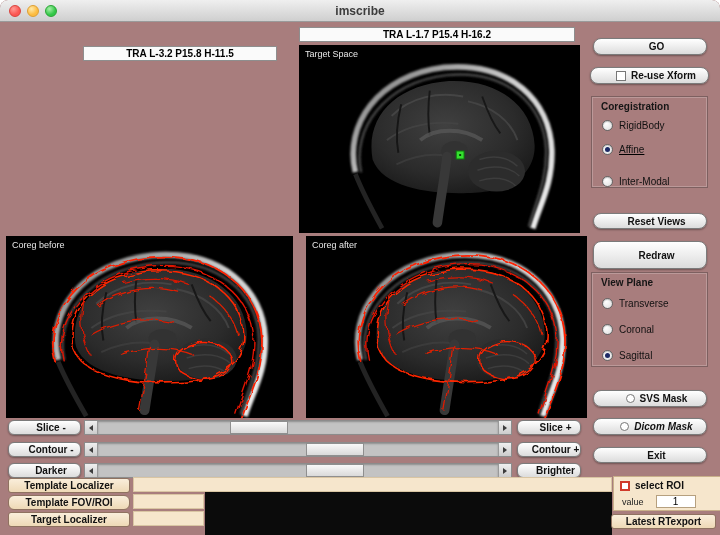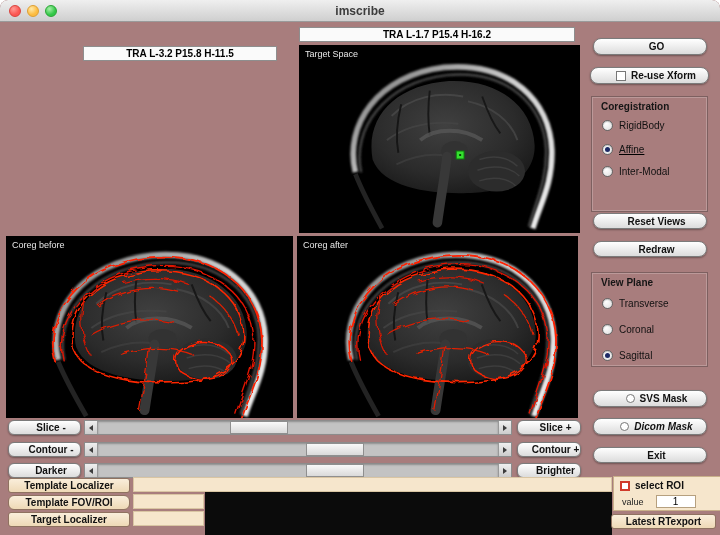--- a/index.html
+++ b/index.html
@@ -163,21 +163,21 @@
   </div>
 
   <div class="imgpanel" style="left:6px;top:236px;width:287px;height:182px;">
     <svg viewBox="0 0 286 188" preserveAspectRatio="none">
       <use href="#gBrain"></use>
       <use href="#gRed" transform="translate(-3,2)"></use>
     </svg>
     <span class="plabel">Coreg before</span>
   </div>
 
-  <div class="imgpanel" style="left:297px;top:236px;width:281px;height:182px;">
+  <div class="imgpanel" style="left:306px;top:236px;width:281px;height:182px;">
     <svg viewBox="0 0 286 188" preserveAspectRatio="none">
       <use href="#gBrain" transform="translate(3,0)"></use>
       <use href="#gRed" transform="translate(3,0) scale(1.01)"></use>
     </svg>
     <span class="plabel">Coreg after</span>
   </div>
 
   <button class="btn" style="left:8px;top:420px;width:73px;height:15px;border-radius:6px;">Slice -</button>
   <div class="slider" style="left:84px;top:420px;width:428px;">
     <span class="sarrow l">
@@ -241,38 +241,38 @@
   </div>
   <button class="btn-beige" style="left:611px;top:514px;width:105px;height:15px;">Latest RTexport</button>
 
   <button class="btn" style="left:593px;top:38px;width:114px;height:17px;">GO</button>
 
   <button class="btn" style="left:590px;top:67px;width:119px;height:17px;">
     <span class="cb"></span>
     <span>Re-use Xform</span>
   </button>
 
-  <div class="gpanel" style="left:591px;top:96px;width:117px;height:116px;padding-left:47px;">
+  <div class="gpanel" style="left:591px;top:96px;width:117px;height:92px;padding-left:47px;">
     <span class="gtitle">Coregistration</span>
     <div class="gopt" style="top:22px;">
       <span class="radio"></span>
       <span class="lbl">RigidBody</span>
     </div>
     <div class="gopt" style="top:46px;text-decoration:underline;">
       <span class="radio on"></span>
       <span class="lbl">Affine</span>
     </div>
-    <div class="gopt" style="top:68px;">
+    <div class="gopt" style="top:78px;">
       <span class="radio"></span>
       <span class="lbl">Inter-Modal</span>
     </div>
   </div>
 
   <button class="btn" style="left:593px;top:213px;width:114px;height:16px;">Reset Views</button>
-  <button class="btn" style="left:593px;top:241px;width:114px;height:16px;">Redraw</button>
+  <button class="btn" style="left:593px;top:241px;width:114px;height:28px;">Redraw</button>
 
   <div class="gpanel" style="left:591px;top:272px;width:117px;height:95px;">
     <span class="gtitle">View Plane</span>
     <div class="gopt" style="top:24px;">
       <span class="radio"></span>
       <span class="lbl">Transverse</span>
     </div>
     <div class="gopt" style="top:50px;">
       <span class="radio"></span>
       <span class="lbl">Coronal</span>

